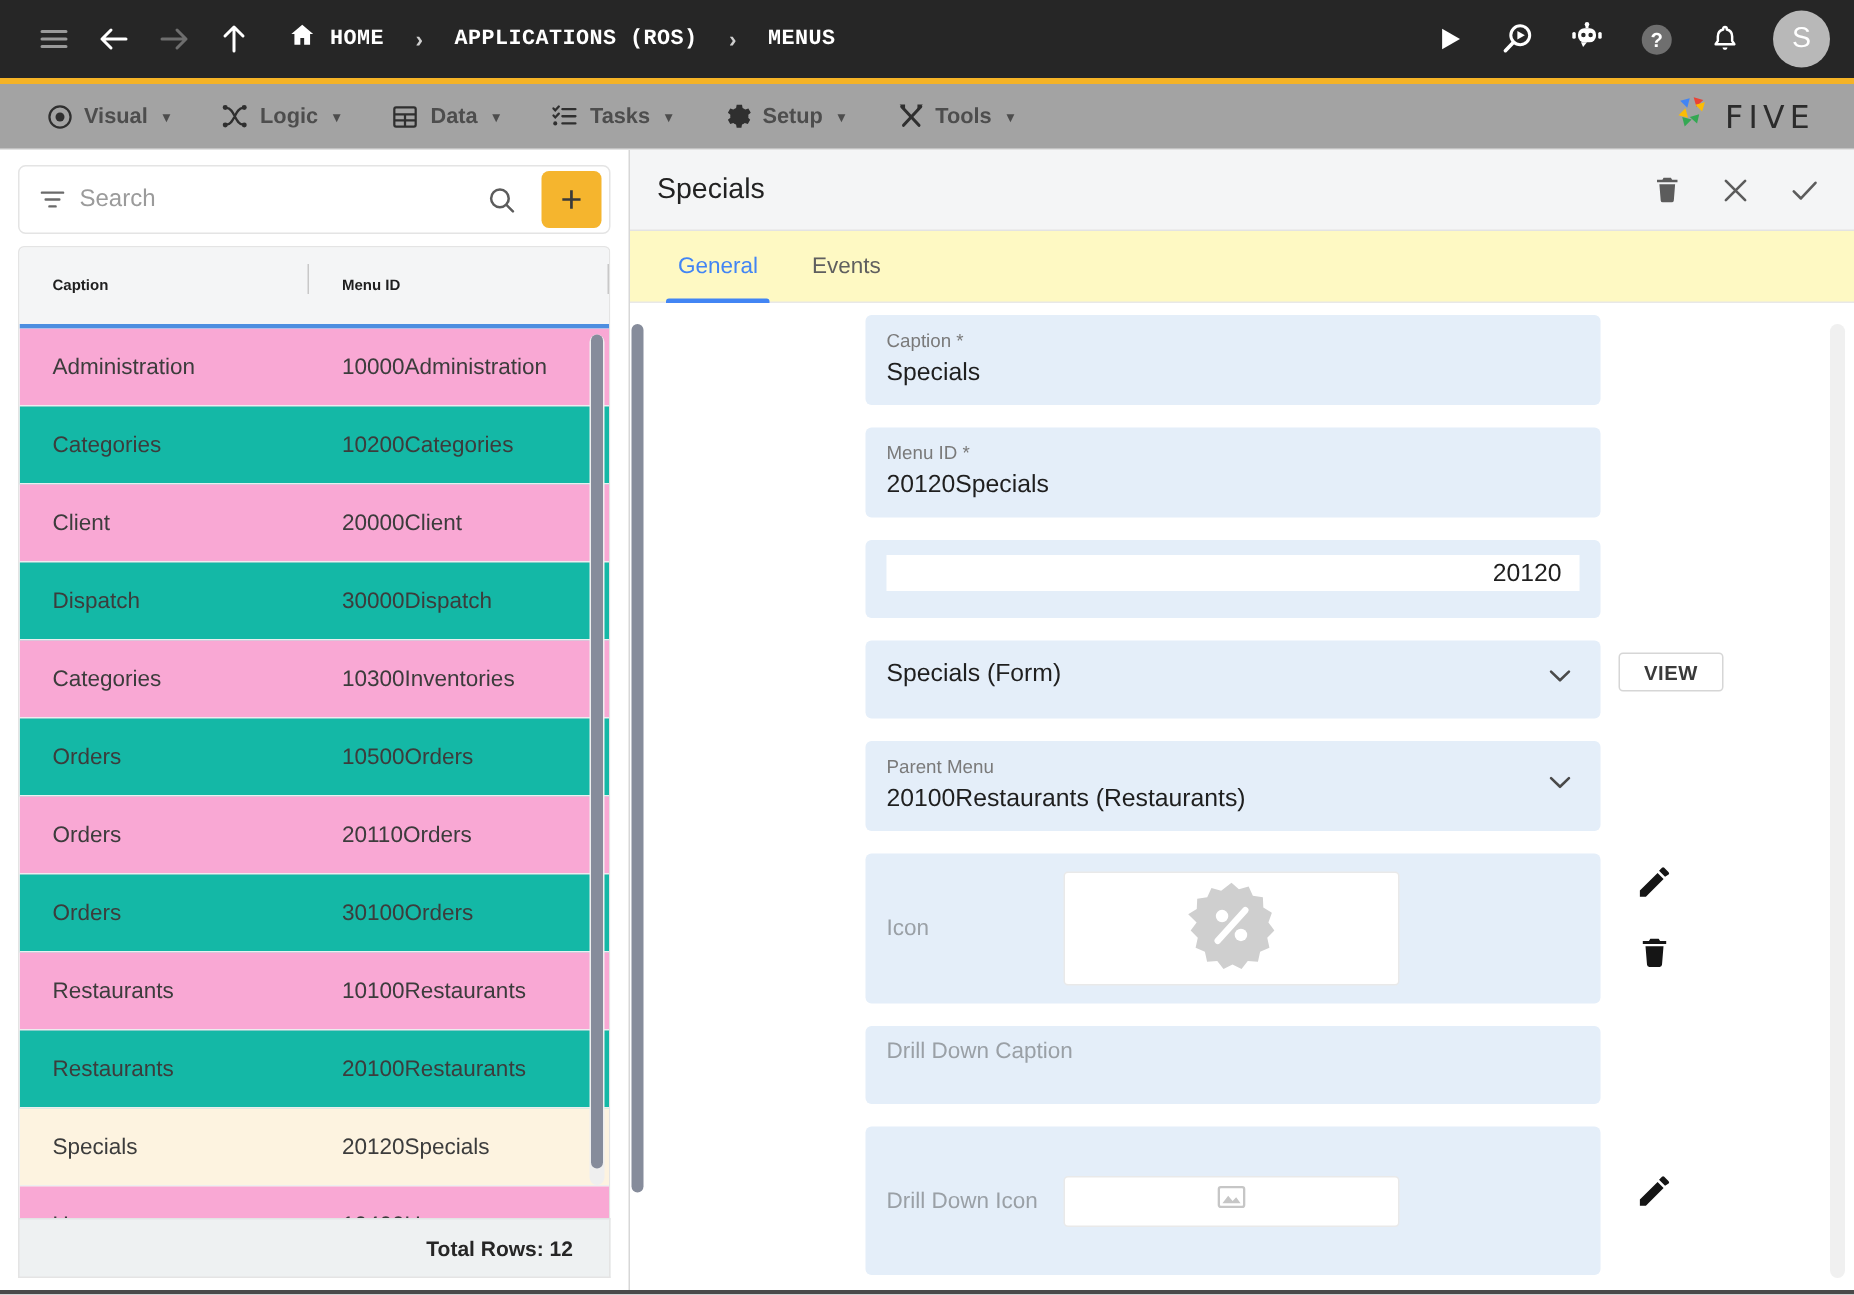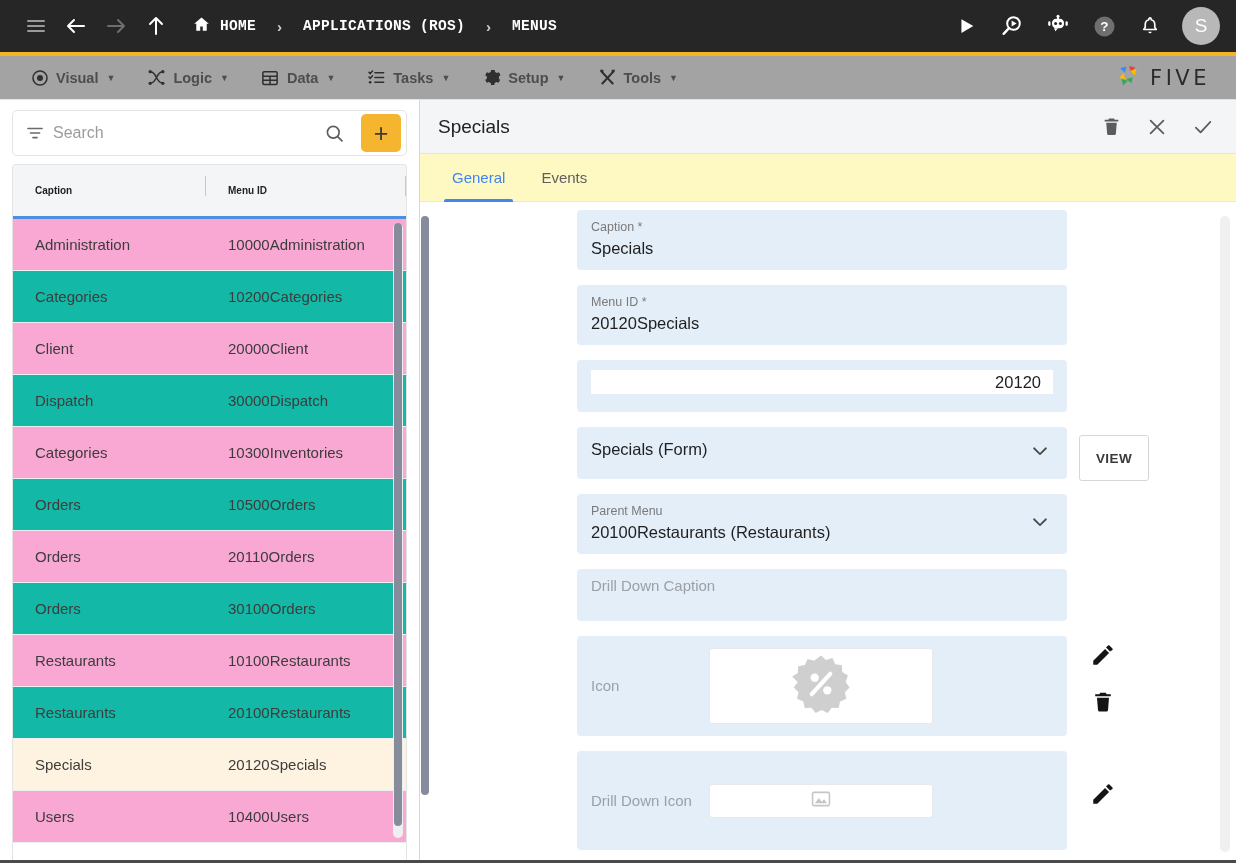--- a/index.html
+++ b/index.html
@@ -193,21 +193,21 @@
   }
   .f-label { font-size: 12.5px; color: #7a7a7a; line-height: 16px; }
   .f-label.lg { font-size: 15px; color: #9aa0a6; }
   .f-value { font-size: 16.5px; color: #1f1f1f; line-height: 24px; margin-top: 1px; }
   .f-value.right { text-align: right; padding-right: 12px; }
   .f-caret {
     position: absolute; right: 16px; top: 50%; transform: translateY(-50%);
     color: #4a4a4a;
   }
   .viewbtn {
-    width: 70px; height: 46px; margin-left: 12px; margin-top: 8px;
+    width: 70px; height: 26px; margin-left: 12px; margin-top: 8px;
     border: 1px solid #d6d6d6; border-radius: 3px; background: #fff;
     display: flex; align-items: center; justify-content: center;
     font-size: 13.5px; font-weight: 700; color: #3a3a3a; letter-spacing: .4px;
   }
   .field.iconfield {
     display: flex; align-items: center; min-height: 99px; padding: 12px 14px;
   }
   .field.iconfield .f-label { width: 118px; flex: 0 0 118px; }
   .imgbox {
     width: 224px; height: 76px; background: #fff; border: 1px solid #e9e9e9;
@@ -489,20 +489,23 @@
           <div class="row">
             <div class="cell c1">Users</div>
             <div class="cell c2">10400Users</div>
           </div>
           <div class="sb-track">
             <div class="sb-thumb"></div>
           </div>
         </div>
       </div>
 
+      <div class="totalbar">
+        <span class="totaltxt">Total Rows: 12</span>
+      </div>
     </div>
 
     <div class="right">
       <div class="panelhead">
         <span class="panel-title">Specials</span>
         <div class="panel-actions">
           <span class="pa">
             <svg width="21" height="21" viewBox="0 0 24 24">
                 <path fill="#5c5c5c" d="M9.2 2.8h5.6l.9 1.5h4.1v2H4.2v-2h4.1zM6 7.8h12l-1 12.4a1.6 1.6 0 0 1-1.6 1.4H8.6A1.6 1.6 0 0 1 7 20.2z"></path>
               </svg>
@@ -566,27 +569,20 @@
               <div class="f-value">20100Restaurants (Restaurants)</div>
               <span class="f-caret">
                 <svg width="22" height="22" viewBox="0 0 24 24">
                     <path d="M5.5 9 12 15.3 18.5 9" fill="none" stroke="#4a4a4a" stroke-width="1.9" stroke-linecap="round" stroke-linejoin="round"></path>
                   </svg>
               </span>
             </div>
           </div>
 
           <div class="fieldrow">
-            <div class="field">
-              <div class="f-label lg">Drill Down Caption</div>
-              <div class="f-value"></div>
-            </div>
-          </div>
-
-          <div class="fieldrow">
             <div class="field iconfield">
               <div class="f-label lg">Icon</div>
               <div class="imgbox">
                 <span>
                   <svg width="62" height="62" viewBox="0 0 64 64">
                     <path fill="#cfcfcf" d="M32 2.5l5.1 4.6 6.7-1.9 2.9 6.3 6.9 1.1.3 7 5.9 3.7-2.4 6.6 4.1 5.6-4.9 5 1.5 6.8-6.4 2.8-1.5 6.8-7-.4-4.3 5.5-6.2-3.2-6.2 3.2-4.3-5.5-7 .4-1.5-6.8-6.4-2.8 1.5-6.8-4.9-5 4.1-5.6L2.2 24.3l5.9-3.7.3-7 6.9-1.1 2.9-6.3 6.7 1.9z"></path>
                     <circle cx="25.5" cy="25.5" r="4.3" fill="#ffffff"></circle>
                     <circle cx="38.5" cy="38.5" r="4.3" fill="#ffffff"></circle>
                     <path d="M41.5 21.5 22.5 42.5" stroke="#ffffff" stroke-width="4.4" stroke-linecap="round"></path>
                   </svg>
@@ -601,20 +597,27 @@
               </span>
               <span class="act">
                 <svg width="24" height="24" viewBox="0 0 24 24">
                     <path fill="#151515" d="M9.2 2.8h5.6l.9 1.5h4.1v2H4.2v-2h4.1zM6 7.8h12l-1 12.4a1.6 1.6 0 0 1-1.6 1.4H8.6A1.6 1.6 0 0 1 7 20.2z"></path>
                   </svg>
               </span>
             </div>
           </div>
 
           <div class="fieldrow">
+            <div class="field">
+              <div class="f-label lg">Drill Down Caption</div>
+              <div class="f-value"></div>
+            </div>
+          </div>
+
+          <div class="fieldrow">
             <div class="field iconfield">
               <div class="f-label lg">Drill Down Icon</div>
               <div class="imgbox small">
                 <span>
                   <svg width="22" height="22" viewBox="0 0 24 24">
                       <rect x="2.8" y="4.8" width="18.4" height="14.4" rx="1.4" fill="none" stroke="#c6c6c6" stroke-width="1.7"></rect>
                       <path fill="#c6c6c6" d="M5.4 16.6 9.6 11l3.2 3.9 2.6-2.7 3.2 4.4z"></path>
                     </svg>
                 </span>
               </div>

